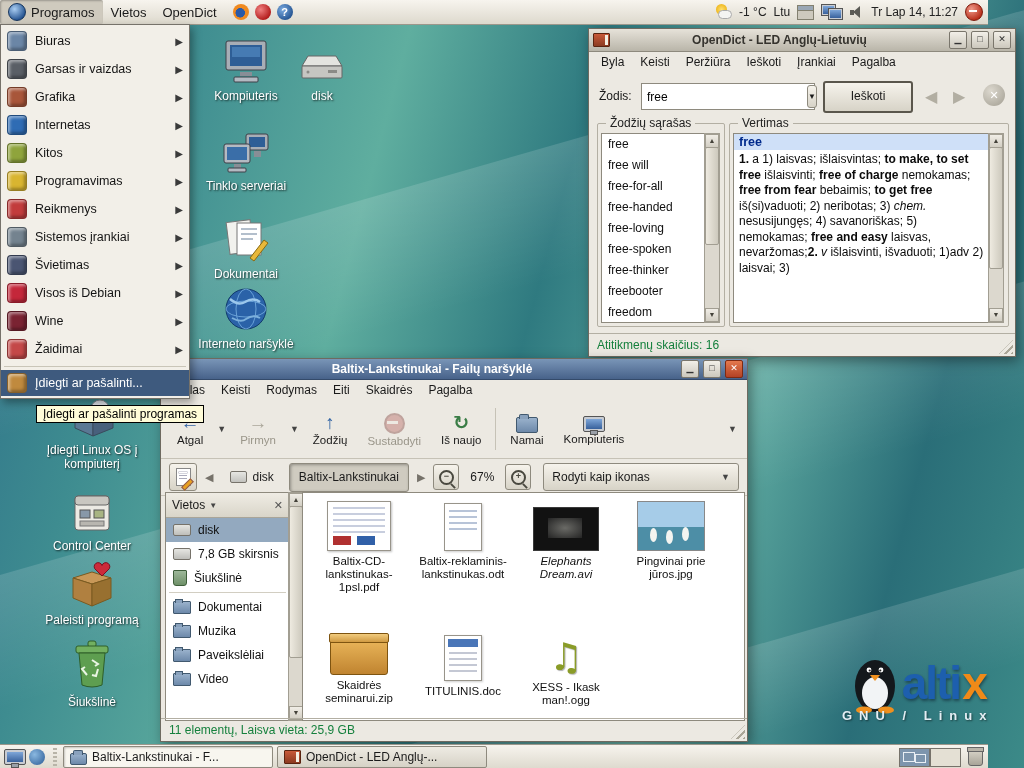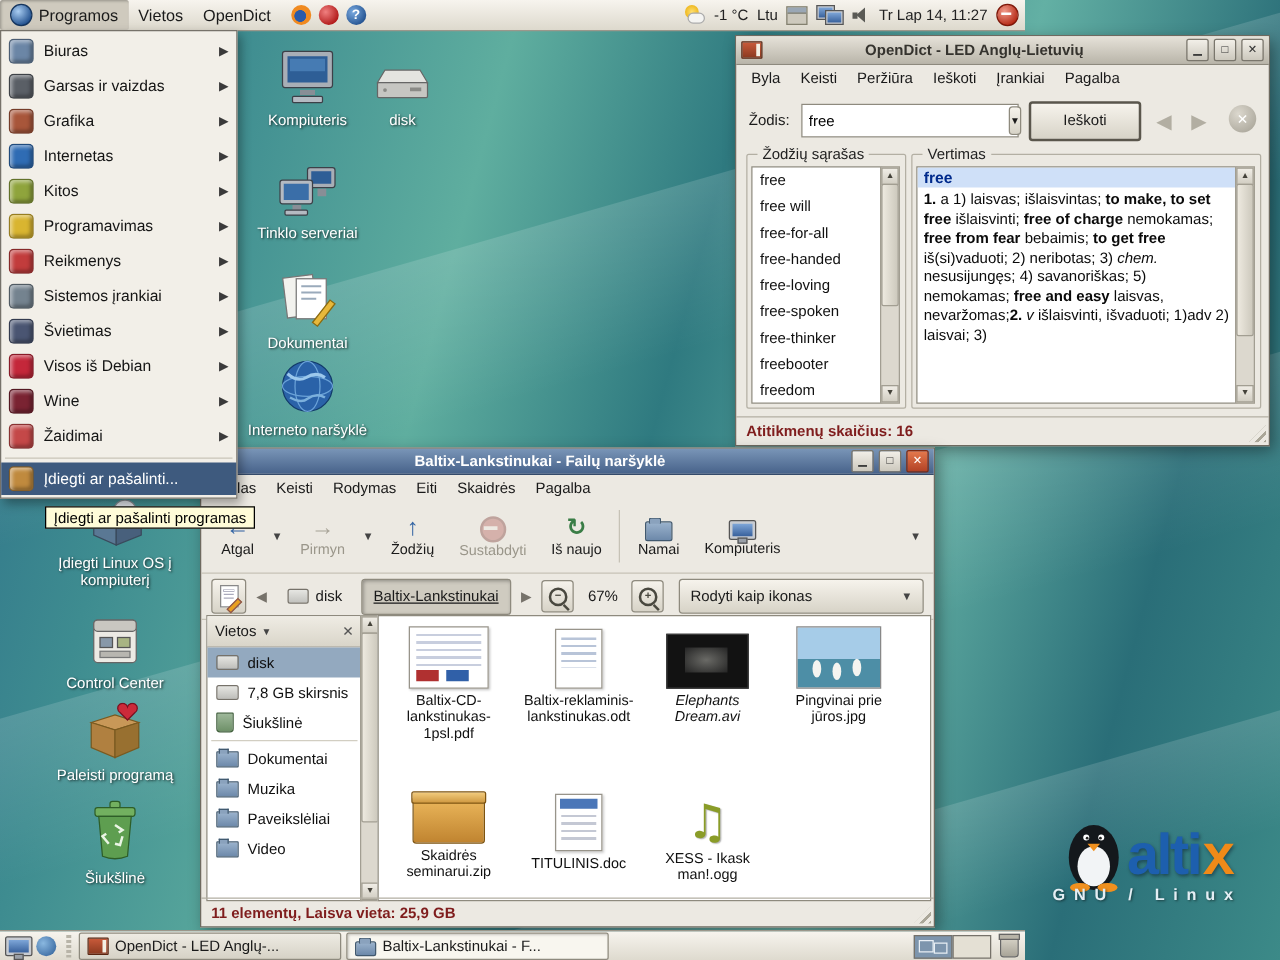--- a/index.html
+++ b/index.html
@@ -7,21 +7,21 @@
   #screen{position:relative;width:1024px;height:768px;overflow:hidden;font-size:12px;color:#1a1a1a;}
   .abs{position:absolute;}
 
   
   #wall{position:absolute;inset:0;
     background:linear-gradient(105deg,#2c6d88 0%,#3e8c90 16%,#5fae9f 34%,#2f7a80 50%,#63b0a4 68%,#2a6e78 85%,#3c8a88 100%);}
   .streak{position:absolute;width:1500px;height:130px;transform:rotate(-16deg);
     background:linear-gradient(rgba(255,255,255,.14),rgba(255,255,255,0));}
 
   
-  .panel{position:absolute;left:0;width:820px;height:24px;z-index:80;
+  .panel{position:absolute;left:0;width:988px;height:24px;z-index:80;
     background:linear-gradient(#f7f4ee,#ddd9cd);border-bottom:1px solid #9b978b;
     display:flex;align-items:center;justify-content:flex-end;}
   #taskbar{top:744px;height:24px;border-top:1px solid #9b978b;border-bottom:none;z-index:80;}
   .pmenu{padding:3px 8px;font-size:13px;color:#1a1a1a;cursor:default;display:flex;align-items:center;gap:5px;}
   .pmenu.open{background:#cfcabe;box-shadow:inset 1px 1px 2px rgba(0,0,0,.25);border-radius:2px;}
   .pright{margin-left:auto;display:flex;align-items:center;gap:7px;padding-right:5px;}
   .tray-txt{font-size:12px;color:#222;}
   .ico16{width:16px;height:16px;border-radius:50%;}
   .i-ff{background:radial-gradient(circle at 45% 55%, #2a5aa8 0 36%, #f08a20 40% 78%, #c85a08 100%);}
   .i-red{background:radial-gradient(circle at 35% 35%, #f08080, #b01818 75%);}
@@ -99,21 +99,21 @@
   .i-folder{width:20px;height:14px;background:linear-gradient(#9ab2cc,#6d89aa);border:1px solid #41596f;border-radius:2px;position:relative;margin-top:5px;}
   .i-folder::before{content:"";position:absolute;top:-4px;left:2px;width:8px;height:4px;background:#8aa2bd;border:1px solid #41596f;border-bottom:none;border-radius:2px 2px 0 0;}
   .i-monitor{width:20px;height:14px;background:#c8ccd2;border:1px solid #555;border-radius:2px;position:relative;margin-top:2px;}
   .i-monitor::before{content:"";position:absolute;inset:2px;background:linear-gradient(#7ea6d8,#38619c);}
   .i-monitor::after{content:"";position:absolute;left:6px;right:6px;bottom:-4px;height:3px;background:#9aa0a8;border:1px solid #555;}
   .i-stop{width:17px;height:17px;border-radius:50%;background:#c9948e;border:2px solid #a87f79;position:relative;opacity:.65;margin-top:2px;}
   .i-stop::before{content:"";position:absolute;left:1px;top:6px;width:11px;height:3px;background:#efe9e2;}
   .locbar{display:flex;align-items:center;gap:6px;padding:0 8px;height:36px;border-bottom:1px solid #c6c2b6;}
   .sqbtn{width:26px;height:26px;display:flex;align-items:center;justify-content:center;}
   .pathbtn{height:27px;display:flex;align-items:center;gap:5px;padding:0 9px;font-size:12px;}
-  .pathbtn.pressed{background:#cfcbc0;box-shadow:inset 1px 1px 3px rgba(0,0,0,.3);border:1px solid #8e8a7e;border-radius:3px;text-decoration:underline;}
+  .pathbtn.pressed{background:#cfcbc0;box-shadow:inset 1px 1px 3px rgba(0,0,0,.3);border:1px solid #8e8a7e;border-radius:3px;}
   .mini-disk{width:15px;height:10px;background:linear-gradient(#e6e6e2,#c2c2be);border:1px solid #76726a;border-radius:2px;}
   .i-editloc{width:13px;height:16px;background:#fff;border:1px solid #888;position:relative;}
   .i-editloc::before{content:"";position:absolute;left:2px;top:3px;width:8px;height:1px;box-shadow:0 0 0 0.5px #aab,0 3px 0 0 #aab,0 6px 0 0 #aab;}
   .i-editloc::after{content:"";position:absolute;right:-4px;bottom:-2px;width:11px;height:3px;background:#e8a020;transform:rotate(-45deg);border:1px solid #855;}
   .i-zoom{width:11px;height:11px;border:2px solid #49483f;border-radius:50%;position:relative;font-size:9px;line-height:9px;text-align:center;color:#49483f;font-weight:bold;}
   .i-zoom::after{content:"";position:absolute;right:-4px;bottom:-4px;width:6px;height:2px;background:#49483f;transform:rotate(45deg);}
   .side{position:absolute;background:#fff;border:1px solid #8e8a7e;}
   .side-hdr{height:24px;background:linear-gradient(#efece4,#d9d5c9);border-bottom:1px solid #a9a599;display:flex;align-items:center;padding:0 6px;gap:4px;font-size:12px;}
   .srow{height:24px;display:flex;align-items:center;gap:7px;padding:0 7px;font-size:12px;color:#101010;white-space:nowrap;}
   .srow.sel{background:#93a9bf;}
@@ -133,21 +133,21 @@
   .th-avi::before{content:"";position:absolute;left:14px;top:10px;width:34px;height:20px;background:radial-gradient(#6a6a66,#242424);}
   .th-jpg{width:66px;height:48px;border:1px solid #888;background:linear-gradient(#a6cce8 0 52%,#4d8ea6 52% 100%);position:relative;}
   .th-jpg::before{content:"";position:absolute;left:12px;bottom:8px;width:7px;height:14px;border-radius:50%;background:#f4f4f0;
      box-shadow:16px 2px 0 #f4f4f0, 32px -1px 0 #f4f4f0;}
   .i-zipbox{width:56px;height:36px;background:linear-gradient(#ecb85c,#c08430);border:1px solid #7e5410;border-radius:3px;position:relative;}
   .i-zipbox::before{content:"";position:absolute;left:-2px;top:-5px;right:-2px;height:8px;background:linear-gradient(#f2cc7e,#d09a42);border:1px solid #7e5410;border-radius:2px;}
   .th-doc{width:36px;height:44px;background:#fff;border:1px solid #98948a;position:relative;box-shadow:1px 1px 2px rgba(0,0,0,.2);}
   .th-doc::before{content:"";position:absolute;left:3px;right:3px;top:3px;height:8px;background:#4a76b8;}
   .th-doc::after{content:"";position:absolute;left:4px;right:4px;top:16px;height:20px;background:repeating-linear-gradient(180deg,#c4c8d4 0 2px,transparent 2px 6px);}
   .i-note{font-family:"DejaVu Sans",sans-serif;font-size:38px;line-height:40px;color:#8a9c28;text-shadow:1px 1px 1px rgba(0,0,0,.3);}
-  .statusbar{position:absolute;left:0;right:0;bottom:0;height:22px;border-top:1px solid #b3afa3;display:flex;align-items:center;padding:0 8px;font-size:12px;color:#7f1d1d;font-weight:bold;}
+  .statusbar{position:absolute;left:0;right:0;bottom:0;height:22px;border-top:1px solid #b3afa3;display:flex;align-items:center;padding:0 8px;font-size:12px;color:#15803d;}
   .grip{position:absolute;right:2px;bottom:2px;width:14px;height:14px;
     background:repeating-linear-gradient(135deg,transparent 0 3px,#aaa698 3px 5px);
     clip-path:polygon(100% 0,100% 100%,0 100%);}
 
   
   .task{width:196px;height:20px;margin:0 2px;display:flex;align-items:center;gap:5px;padding:0 6px;font-size:12px;
     border:1px solid #8e8a7e;border-radius:2px;white-space:nowrap;overflow:hidden;}
   .task.active{background:#f8f6ef;box-shadow:inset 1px 1px 2px rgba(0,0,0,.2);}
   .task.idle{background:linear-gradient(#eeebe3,#d6d2c6);}
   .i-book{width:15px;height:12px;background:linear-gradient(#c85a3a,#8c3a20);border:1px solid #5a2410;border-radius:1px;position:relative;flex:none;}
@@ -630,27 +630,27 @@
       <span class="i-spk"></span>
       <span class="tray-txt">Tr Lap 14, 11:27</span>
       <span class="i-logout"></span>
     </div>
   </div>
 
   <div class="panel" id="taskbar">
     <span class="i-monitor" style="margin:0 3px 0 4px;"></span>
     <span class="ico16" style="background:radial-gradient(circle at 35% 35%,#8ab8e0,#2a5a94);margin-right:4px;"></span>
     <span style="width:4px;height:18px;background:repeating-linear-gradient(180deg,#b8b4a8 0 2px,transparent 2px 4px);margin:0 4px;"></span>
+    <div class="task active">
+      <span class="i-folder" style="width:15px;height:10px;margin-top:3px;"></span>
+      <span>Baltix-Lankstinukai - F...</span>
+    </div>
     <div class="task idle">
       <span class="i-book"></span>
       <span>OpenDict - LED Anglų-...</span>
-    </div>
-    <div class="task active">
-      <span class="i-folder" style="width:15px;height:10px;margin-top:3px;"></span>
-      <span>Baltix-Lankstinukai - F...</span>
     </div>
     <div class="pright">
       <div class="pager">
         <span class="pcell cur"></span>
         <span class="pcell oth"></span>
       </div>
       <span class="i-minitrash"></span>
     </div>
   </div>
 

